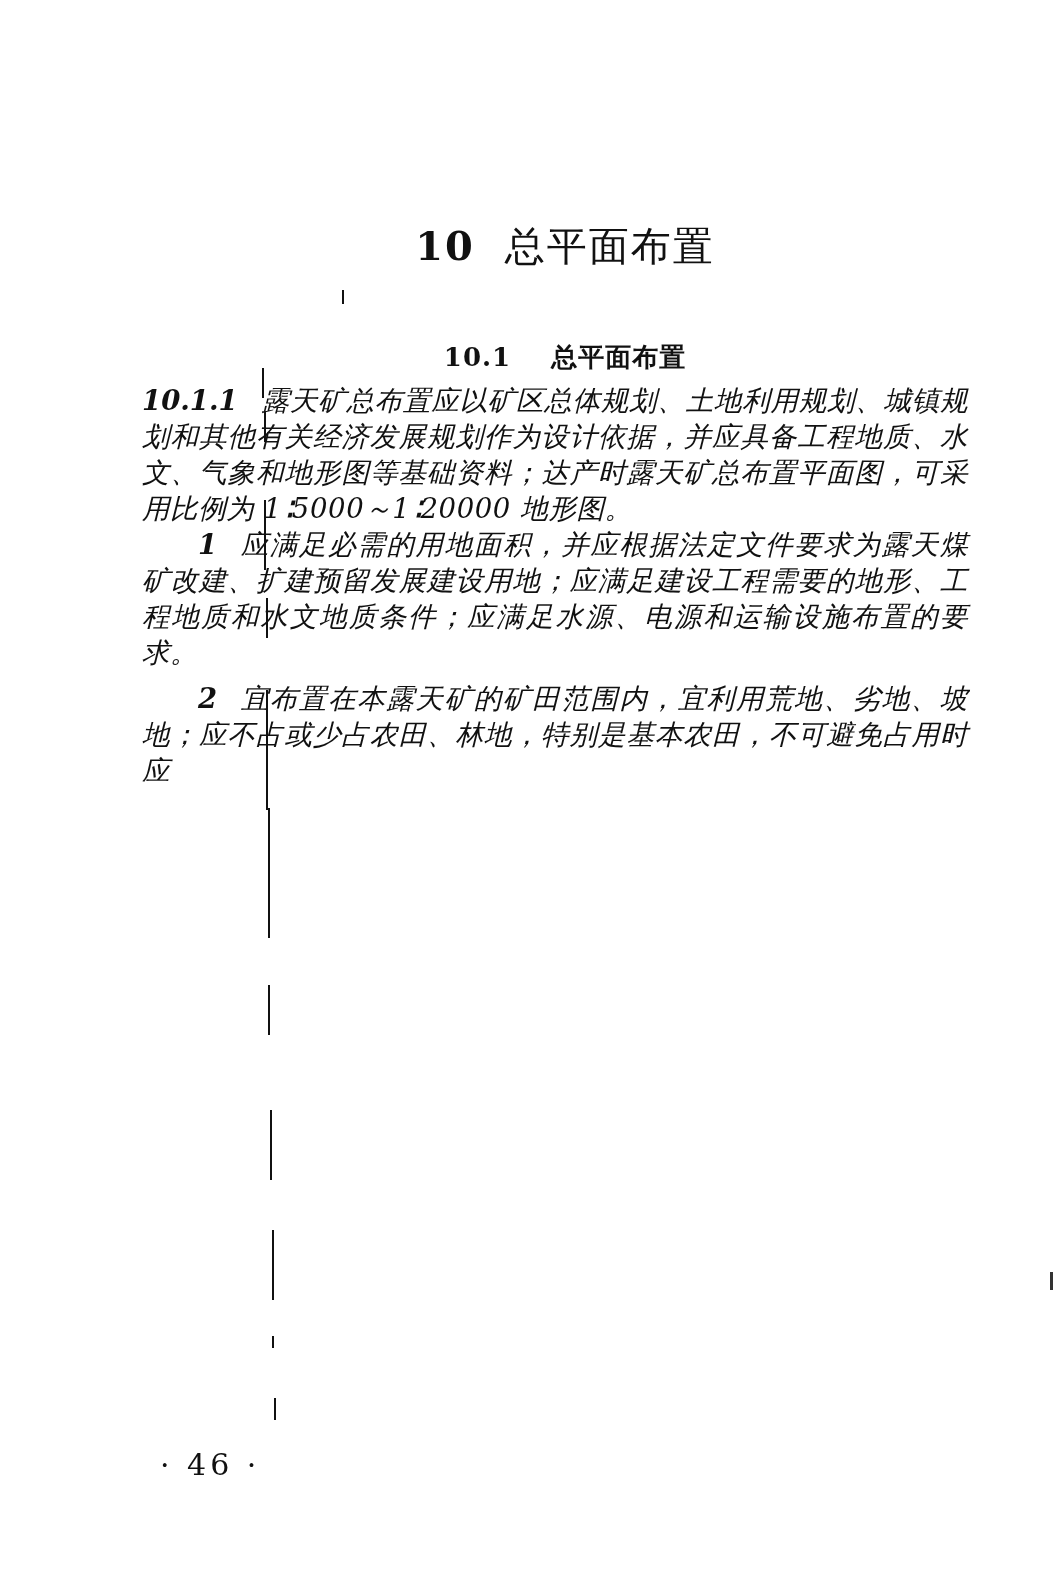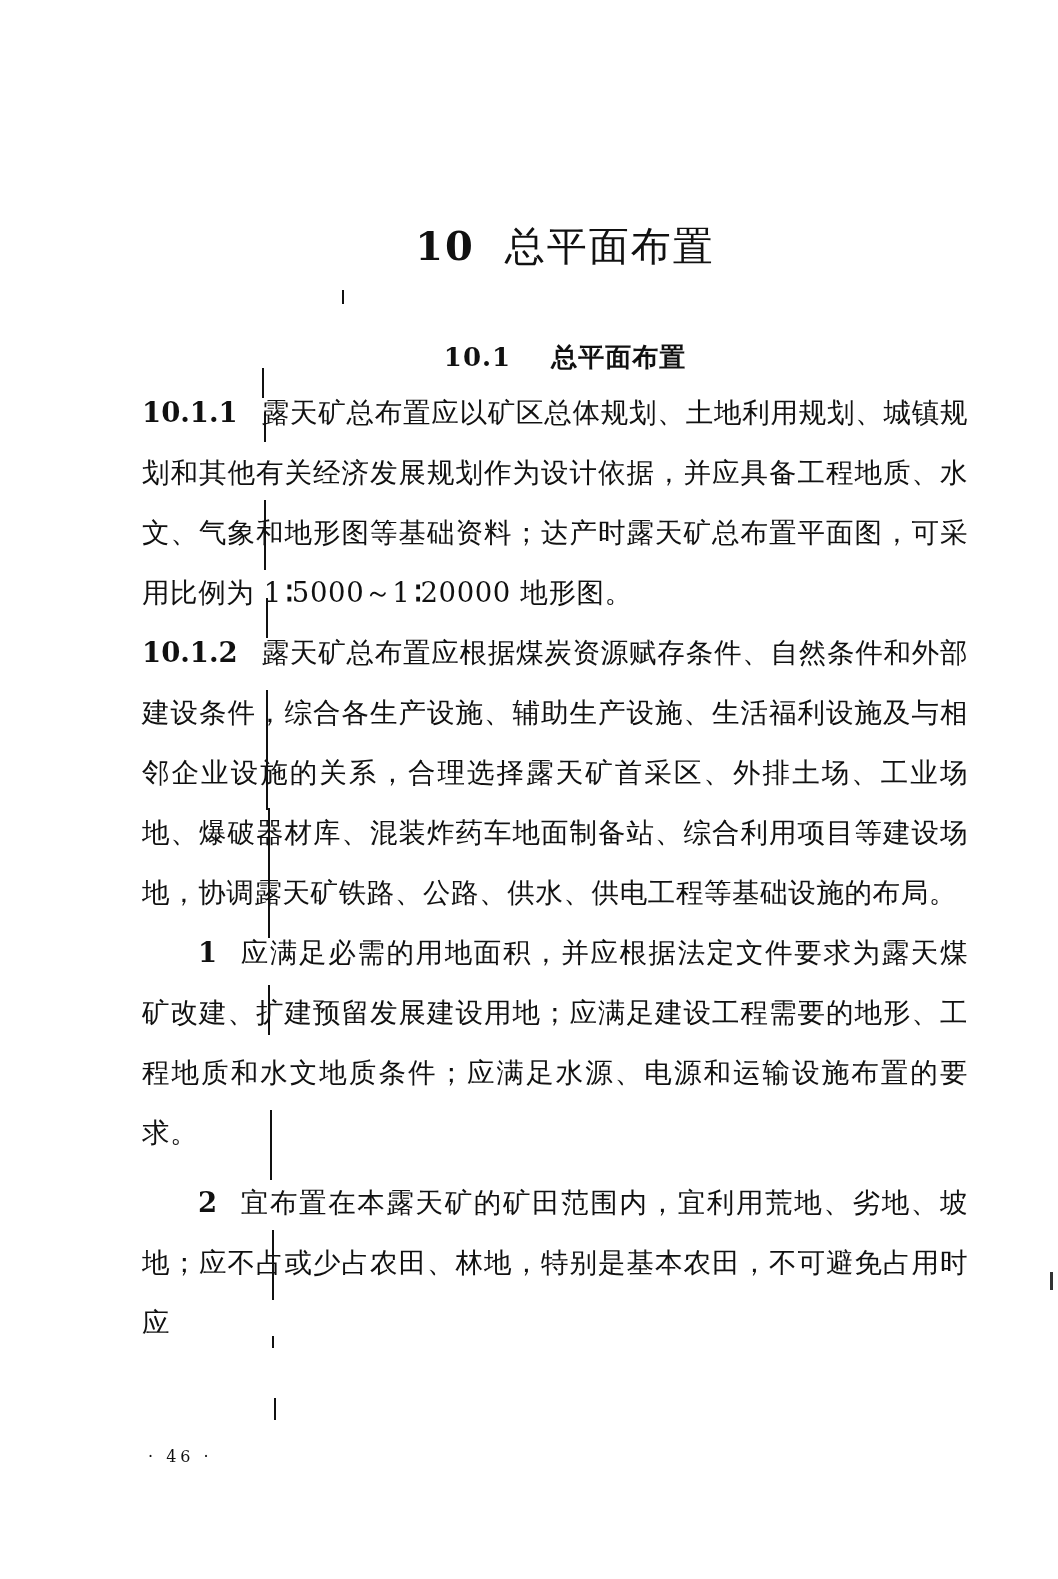--- a/index.html
+++ b/index.html
@@ -38,23 +38,24 @@
       font-size: 26px;
       font-weight: bold;
       letter-spacing: 1px;
     }
     .section-title .num { margin-right: 40px; }
     .body-text {
       position: absolute;
       left: 142px;
       width: 826px;
       font-size: 27.5px;
-      line-height: 60px;
+      line-height: 36px;
       text-align: justify;
       letter-spacing: 0.6px;
+      font-style: italic;
     }
     .clause {
       margin: 0;
       padding: 0;
     }
     .clause .cnum {
       font-weight: bold;
       margin-right: 24px;
       letter-spacing: 0;
     }
@@ -62,23 +63,23 @@
       margin: 0;
       text-indent: 56px;
     }
     .item .inum {
       font-weight: bold;
       margin-right: 22px;
     }
     .item.spaced { margin-top: 10px; }
     .page-number {
       position: absolute;
-      left: 148px;
+      left: 160px;
       top: 1447px;
-      font-size: 16px;
+      font-size: 30px;
       letter-spacing: 4px;
     }
     .scan-mark {
       position: absolute;
       background: #111;
       width: 2px;
     }
     .edge-mark {
       position: absolute;
       background: #333;
@@ -95,23 +96,20 @@
   </h1>
 
   <h2 class="section-title">
     <span class="num">10.1</span><span>总平面布置</span>
   </h2>
 
   <div class="body-text" style="top:382px;">
     <p class="clause">
       <span class="cnum">10.1.1</span><span>露天矿总布置应以矿区总体规划、土地利用规划、城镇规划和其他有关经济发展规划作为设计依据，并应具备工程地质、水文、气象和地形图等基础资料；达产时露天矿总布置平面图，可采用比例为 1∶5000～1∶20000 地形图。</span>
     </p>
-    <p class="clause">
-      <span class="cnum">10.1.2</span><span>露天矿总布置应根据煤炭资源赋存条件、自然条件和外部建设条件，综合各生产设施、辅助生产设施、生活福利设施及与相邻企业设施的关系，合理选择露天矿首采区、外排土场、工业场地、爆破器材库、混装炸药车地面制备站、综合利用项目等建设场地，协调露天矿铁路、公路、供水、供电工程等基础设施的布局。</span>
-    </p>
     <p class="item">
       <span class="inum">1</span><span>应满足必需的用地面积，并应根据法定文件要求为露天煤矿改建、扩建预留发展建设用地；应满足建设工程需要的地形、工程地质和水文地质条件；应满足水源、电源和运输设施布置的要求。</span>
     </p>
     <p class="item spaced">
       <span class="inum">2</span><span>宜布置在本露天矿的矿田范围内，宜利用荒地、劣地、坡地；应不占或少占农田、林地，特别是基本农田，不可避免占用时应</span>
     </p>
   </div>
 
   <div class="page-number">· 46 ·</div>
 

